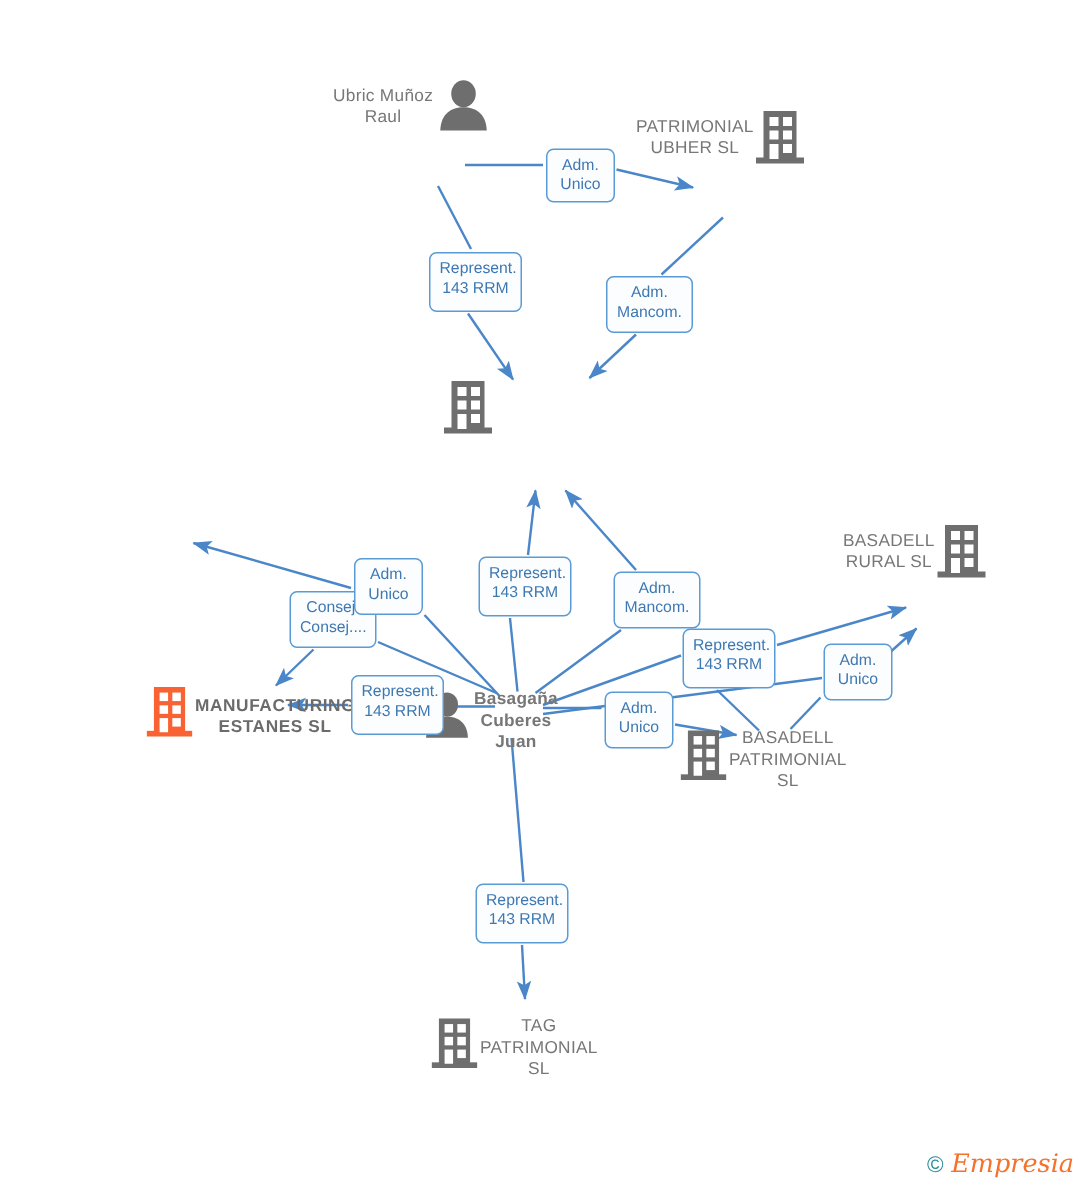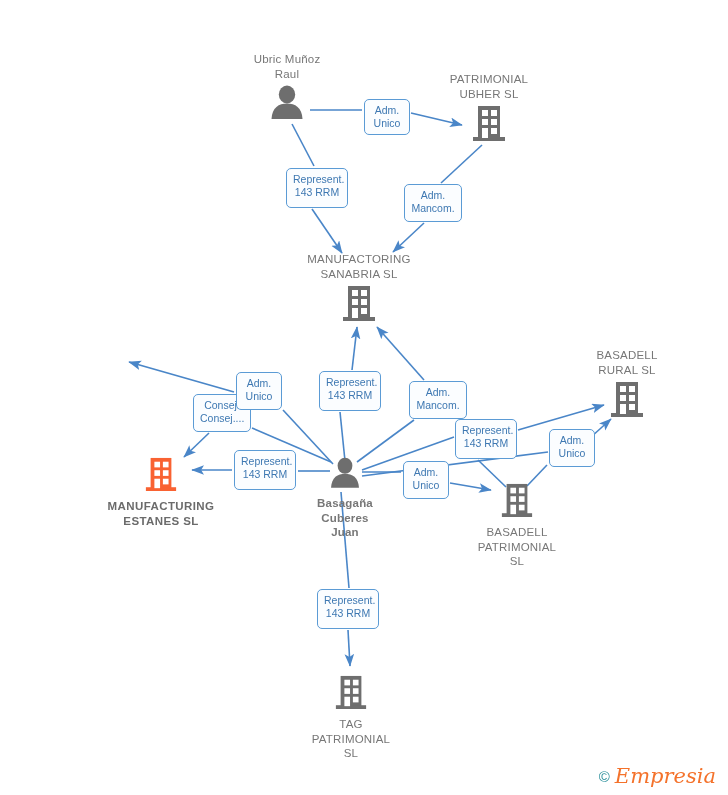--- a/index.html
+++ b/index.html
@@ -5,21 +5,21 @@
   html,body{margin:0;padding:0;background:#ffffff;}
   body{
     width:728px;height:795px;position:relative;overflow:hidden;
     font-family:"Liberation Sans","DejaVu Sans",sans-serif;
     -webkit-font-smoothing:antialiased;
   }
   #canvas{position:absolute;inset:0;width:728px;height:795px;}
   svg.edges{position:absolute;left:0;top:0;width:728px;height:795px;pointer-events:none;}
 
   
-  .node{position:absolute;display:flex;flex-direction:column;align-items:center;width:130px;margin-left:-65px;}
+  .node{position:absolute;display:flex;align-items:center;width:130px;margin-left:-65px;}
   .node .glyph{display:block;}
   .node .caption{
     font-size:11.5px;line-height:14.5px;color:#777777;text-align:center;
     letter-spacing:.2px;white-space:pre-line;margin-top:2px;
   }
   .node.below .caption{margin-top:3px;}
   .node.above{align-items:center;}
   .node.above .caption{margin:0 0 3px 0;}
   .node.highlight .caption{color:#6b6b6b;font-weight:bold;letter-spacing:.4px;}
 
@@ -29,21 +29,21 @@
     background:#fbfdff;color:#3e78b2;font-size:10.5px;line-height:13px;
     text-align:center;padding:4px 6px 16px 6px;white-space:pre-line;
     box-sizing:border-box;
   }
   .rel.clip{overflow:hidden;}
 
   
   .watermark{position:absolute;right:12px;bottom:10px;display:flex;align-items:center;gap:5px;}
   .watermark .copy{color:#2a8f9b;font-size:15px;line-height:15px;}
   .watermark .brand{
-    color:#f4722b;font-size:21px;line-height:17px;
+    color:#f4722b;font-size:17px;line-height:17px;
     font-family:"DejaVu Serif","Liberation Serif",serif;font-style:italic;
   }
 </style>
 </head>
 <body>
 
 <div id="canvas">
 
   <svg class="edges" viewBox="0 0 728 795">
     <defs>
@@ -123,22 +123,20 @@
         <rect x="11" y="15" width="6" height="6"></rect>
             <rect x="20" y="15" width="6" height="6"></rect>
         <rect x="20" y="24" width="6" height="6"></rect>
             <rect x="11" y="24" width="6" height="10"></rect>
       </g>
         </svg>
     </span>
   </div>
 
   <div class="node above" style="left:359px;top:252px;">
-    <div class="caption">MANUFACTORING
-SANABRIA  SL</div>
     <span class="glyph">
       <svg width="36" height="38" viewBox="0 0 36 38">
           <g fill="#6e6e6e">
         <path d="M7 2 h22 v32 h-22 z"></path>
             <rect x="2" y="33" width="32" height="4"></rect>
       </g>
           <g fill="#ffffff">
         <rect x="11" y="6" width="6" height="6"></rect>
             <rect x="20" y="6" width="6" height="6"></rect>
         <rect x="11" y="15" width="6" height="6"></rect>

